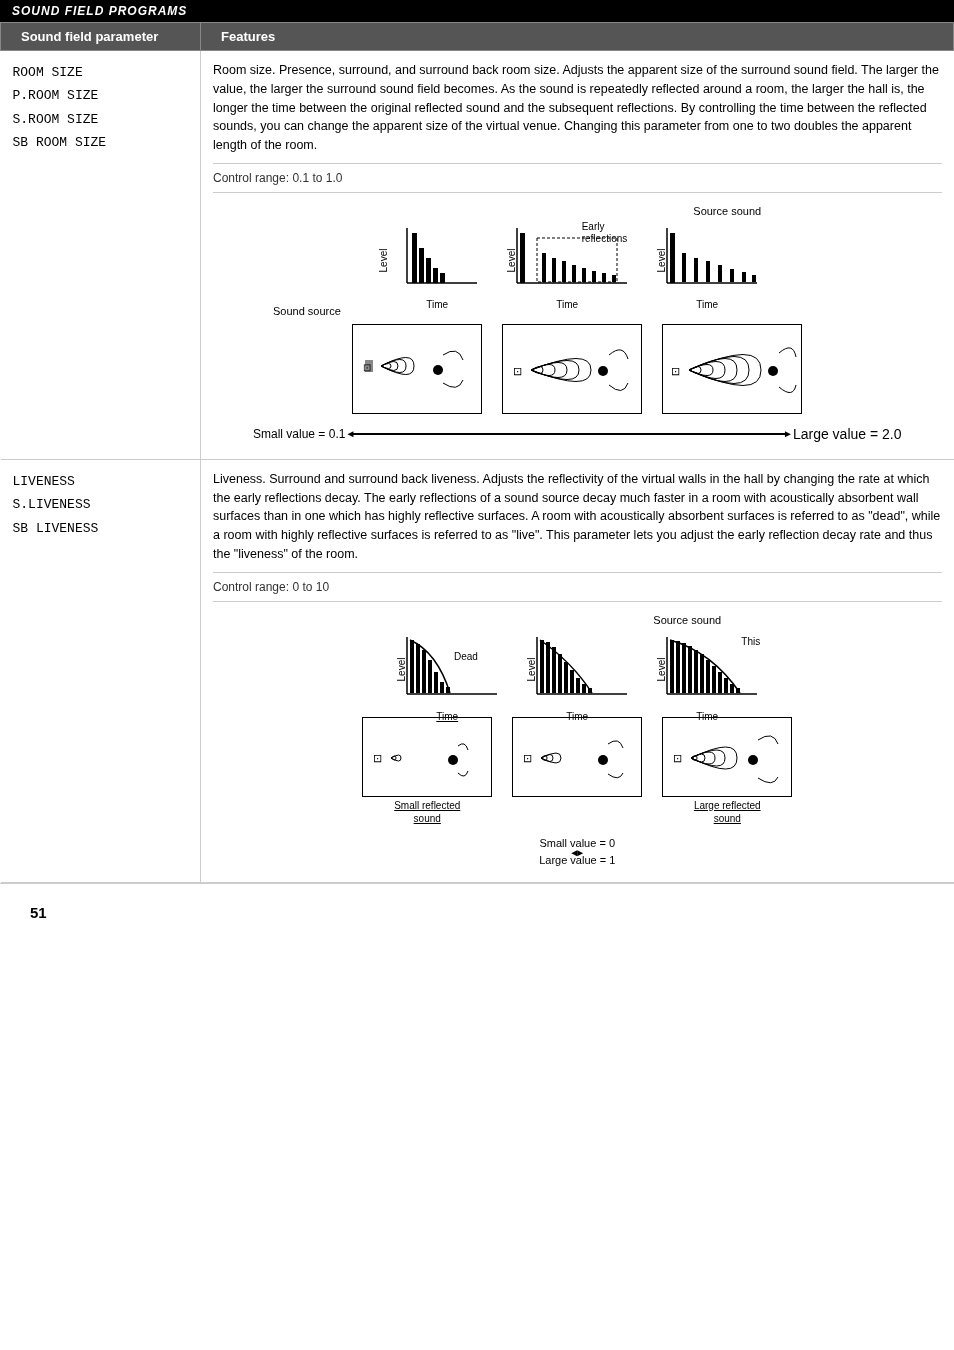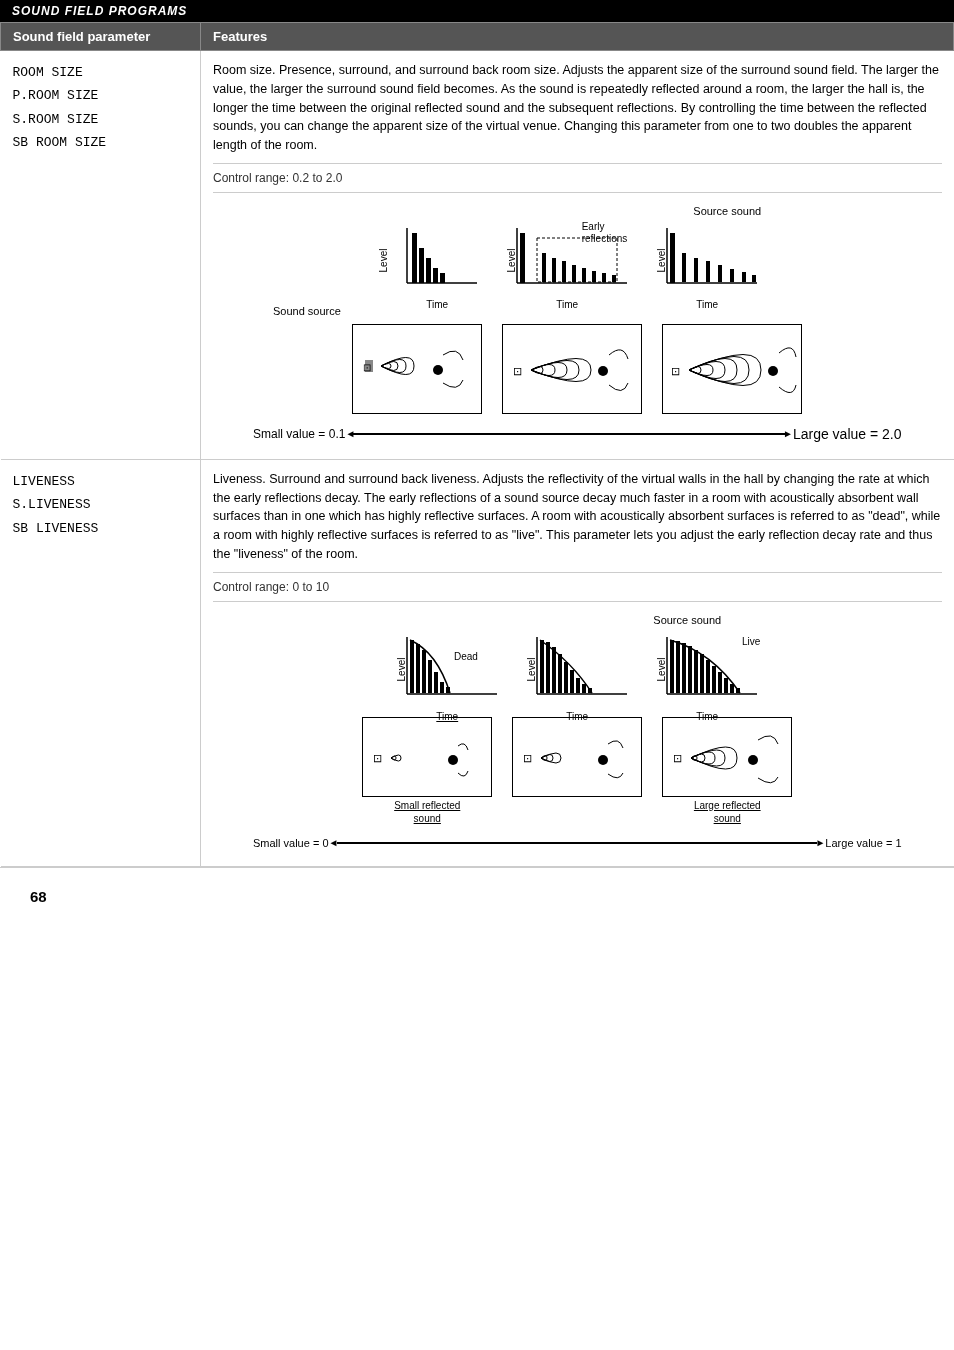--- a/index.html
+++ b/index.html
@@ -34,21 +34,21 @@
     .main-table {
       width: 100%;
       border-collapse: collapse;
     }
 
     .col-header-row th {
       background: #555;
       color: #fff;
       font-weight: bold;
       font-size: 13px;
-      padding: 6px 12px;
+      padding: 6px 20px;
       text-align: left;
       border: 1px solid #888;
     }
 
     .col-header-row th:first-child {
       width: 200px;
     }
 
     .content-row td {
       vertical-align: top;
@@ -134,21 +134,21 @@
         <td class="param-cell">
           <div>ROOM SIZE</div>
           <div>P.ROOM SIZE</div>
           <div>S.ROOM SIZE</div>
           <div>SB ROOM SIZE</div>
         </td>
         <td class="feature-cell">
           <p>Room size. Presence, surround, and surround back room size. Adjusts the apparent size of the surround sound field. The larger the value, the larger the surround sound field becomes. As the sound is repeatedly reflected around a room, the larger the hall is, the longer the time between the original reflected sound and the subsequent reflections. By controlling the time between the reflected sounds, you can change the apparent size of the virtual venue. Changing this parameter from one to two doubles the apparent length of the room.</p>
 
           <div class="control-range">
-            <span>Control range: 0.2 to 2.0</span>
+            <span>Control range: 0.1 to 1.0</span>
           </div>
 
           <div class="diagram-area">
 
             <div style="text-align:center; font-size:11px; margin-bottom:4px; margin-left:300px;">Source sound</div>
 
             <div class="diagrams-row">
 
               <div class="diagram-item">
                 <div style="position:relative; width:90px; height:70px;">
@@ -343,21 +343,21 @@
                     <rect x="66" y="56" width="4" height="5" fill="#000"></rect>
 
                     <path d="M18,8 Q50,30 70,61" fill="none" stroke="#000" stroke-width="1.5"></path>
                   </svg>
                   <div style="font-size:10px; text-align:center; margin-top:-4px;">Time</div>
                 </div>
               </div>
 
               <div class="diagram-item">
                 <div style="position:relative; width:110px; height:75px;">
-                  <div style="font-size:10px; position:absolute; top:2px; right:2px;">Live</div>
+                  <div style="font-size:10px; position:absolute; top:2px; right:2px;">This</div>
                   <span style="position:absolute; left:-2px; top:30px; transform:rotate(-90deg); font-size:10px;">Level</span>
                   <svg width="110" height="75">
                     <line x1="15" y1="5" x2="15" y2="62" stroke="#000" stroke-width="1.5"></line>
                     <line x1="15" y1="62" x2="105" y2="62" stroke="#000" stroke-width="1.5"></line>
                     <rect x="18" y="8" width="4" height="53" fill="#000"></rect>
                     <rect x="24" y="9" width="4" height="52" fill="#000"></rect>
                     <rect x="30" y="11" width="4" height="50" fill="#000"></rect>
                     <rect x="36" y="14" width="4" height="47" fill="#000"></rect>
                     <rect x="42" y="18" width="4" height="43" fill="#000"></rect>
                     <rect x="48" y="22" width="4" height="39" fill="#000"></rect>
@@ -422,33 +422,33 @@
                     <circle cx="90" cy="42" r="5" fill="#000"></circle>
                     <path d="M95,22 Q110,12 115,26" fill="none" stroke="#000" stroke-width="1"></path>
                     <path d="M95,60 Q110,70 115,59" fill="none" stroke="#000" stroke-width="1"></path>
                   </svg>
                 </div>
                 <div class="reflect-label">Large reflected<br>sound</div>
               </div>
 
             </div>
 
-            <div style="display:flex; align-items:center; margin: 8px 40px 4px 40px;">
+            <div style="display:flex; align-items:center; margin: 8px 40px 4px 40px; flex-direction: column;">
               <span style="font-size:11px;">Small value = 0</span>
               <div style="flex:1; height:2px; background:#000; margin:0 8px; position:relative;">
                 <span style="position:absolute; left:-8px; top:-7px; font-size:10px;">◄</span>
                 <span style="position:absolute; right:-8px; top:-7px; font-size:10px;">►</span>
               </div>
               <span style="font-size:11px;">Large value = 1</span>
             </div>
 
           </div>
         </td>
       </tr>
 
     </tbody>
   </table>
 
   <div style="padding: 20px 30px; font-weight:bold; font-size:15px; border-top:1px solid #ccc;">
-    <span>68</span>
+    <span>51</span>
   </div>
 
 </div>
 
 </body></html>

